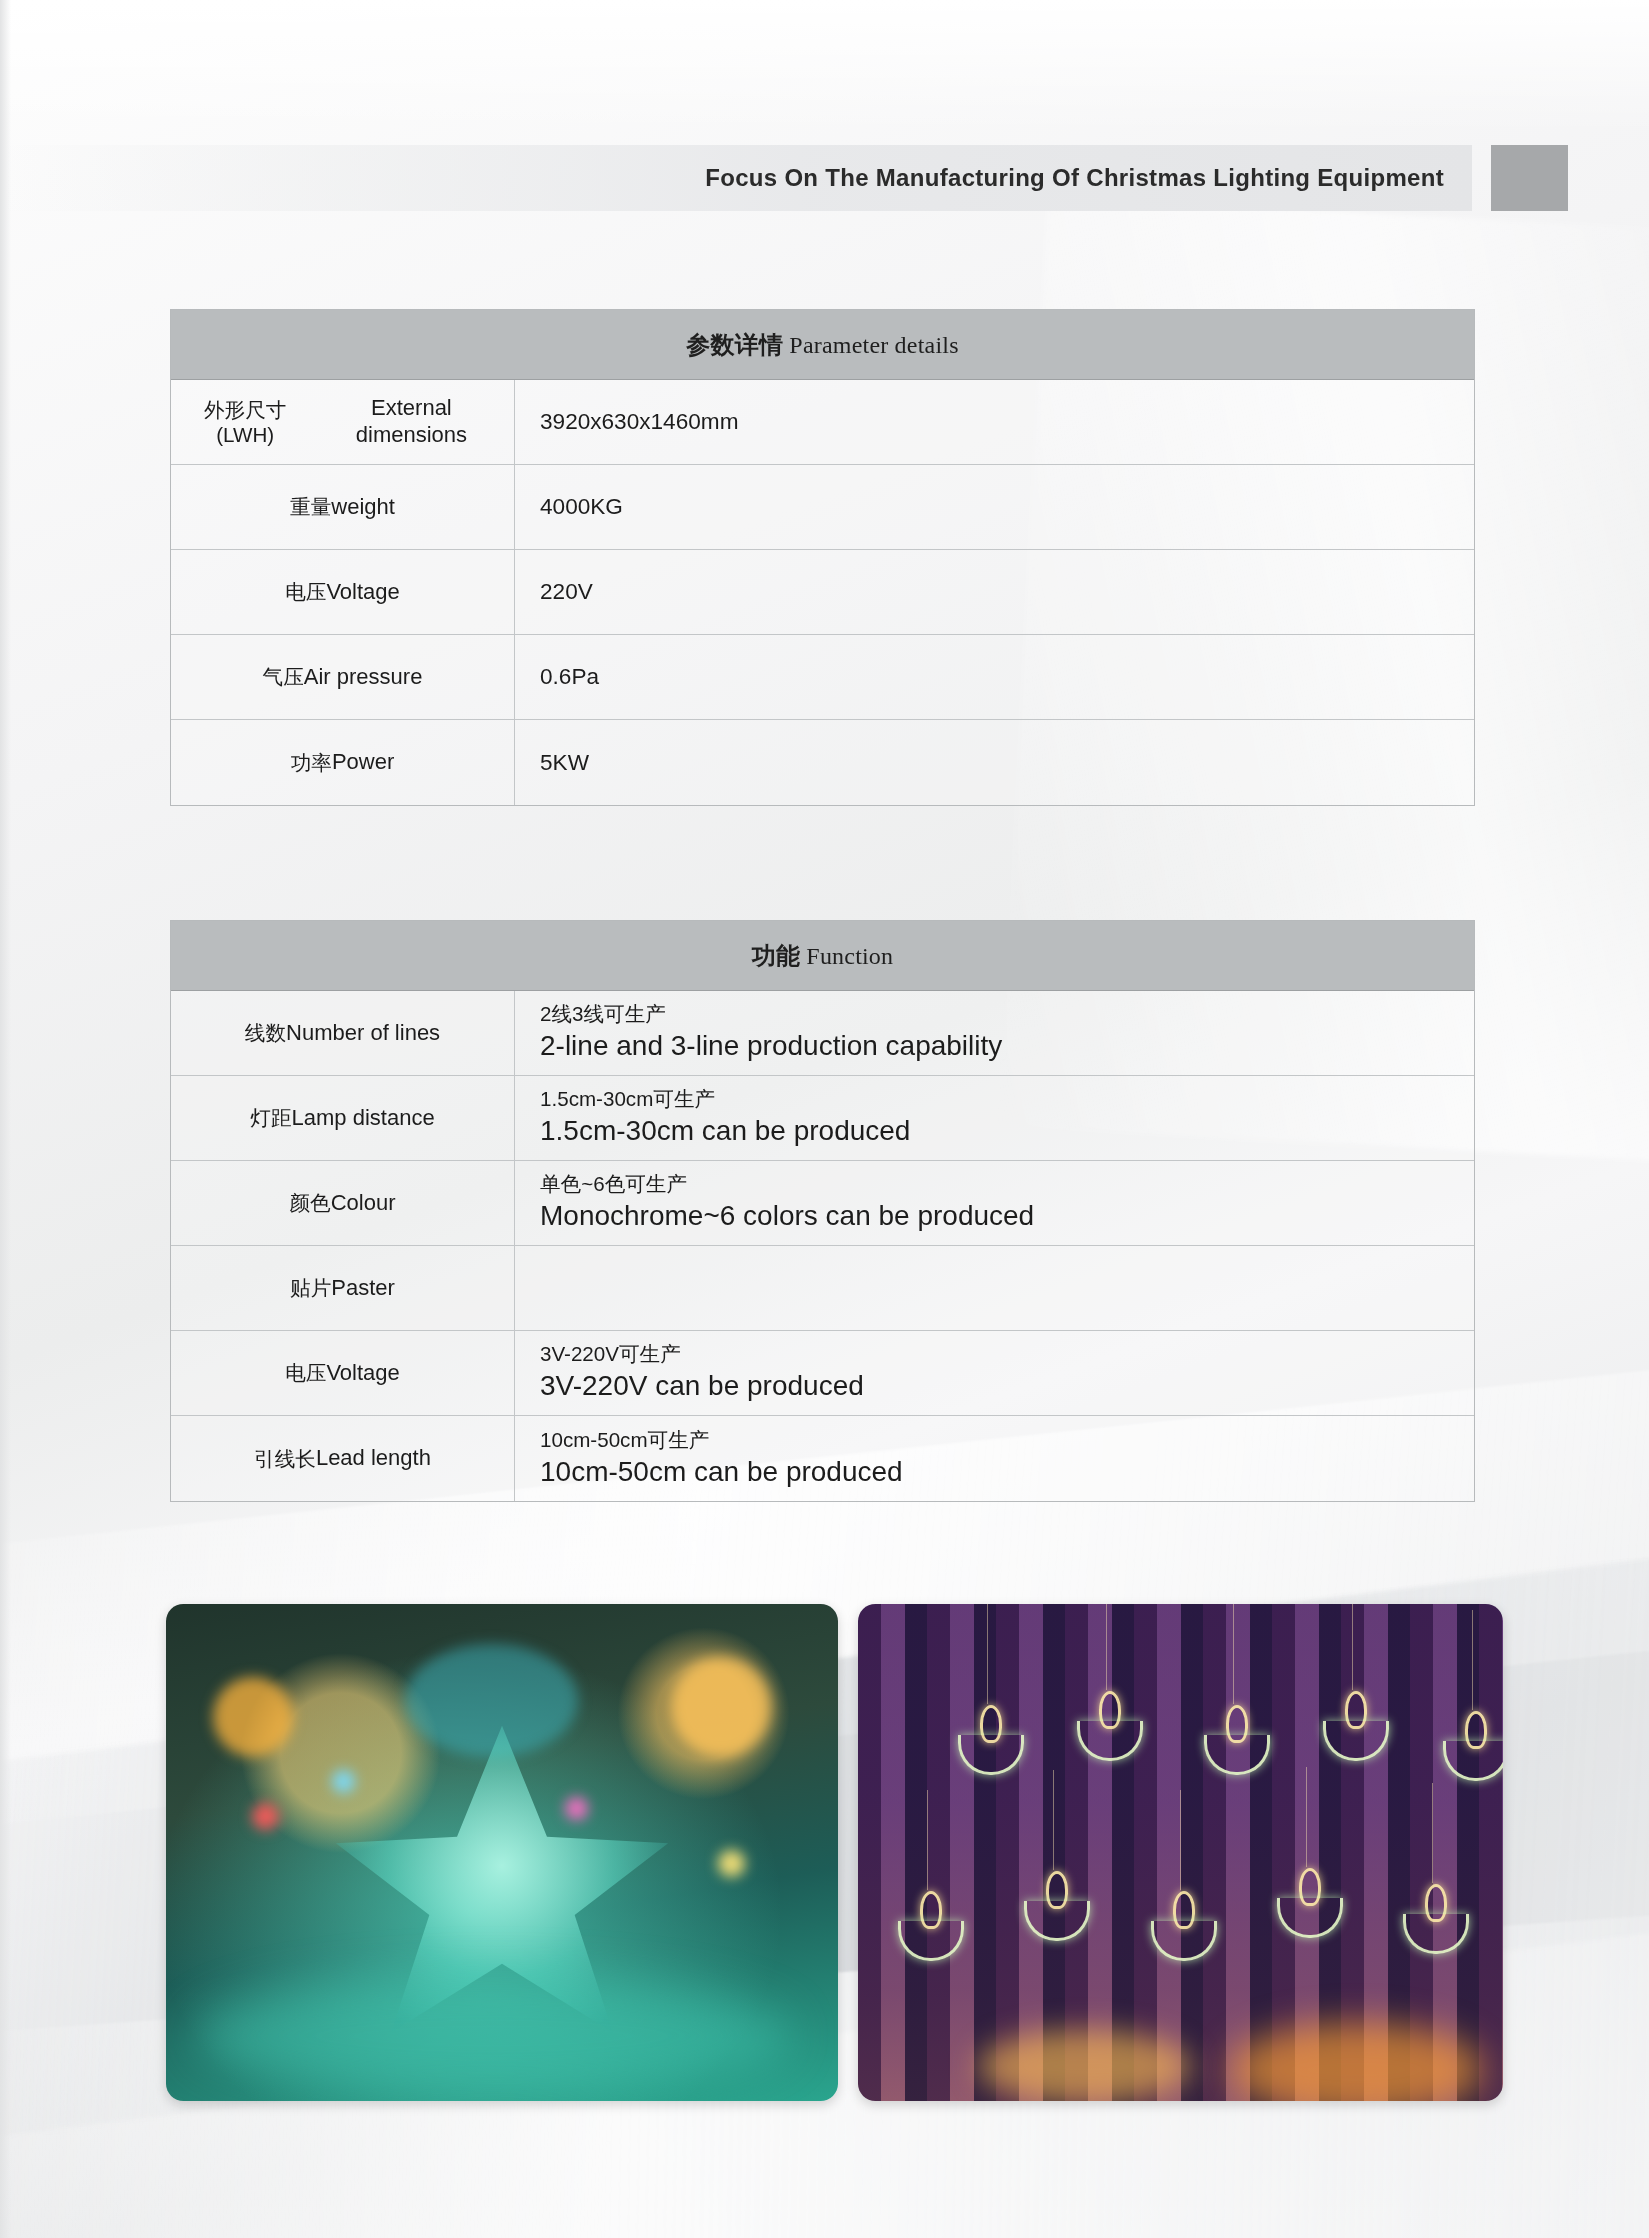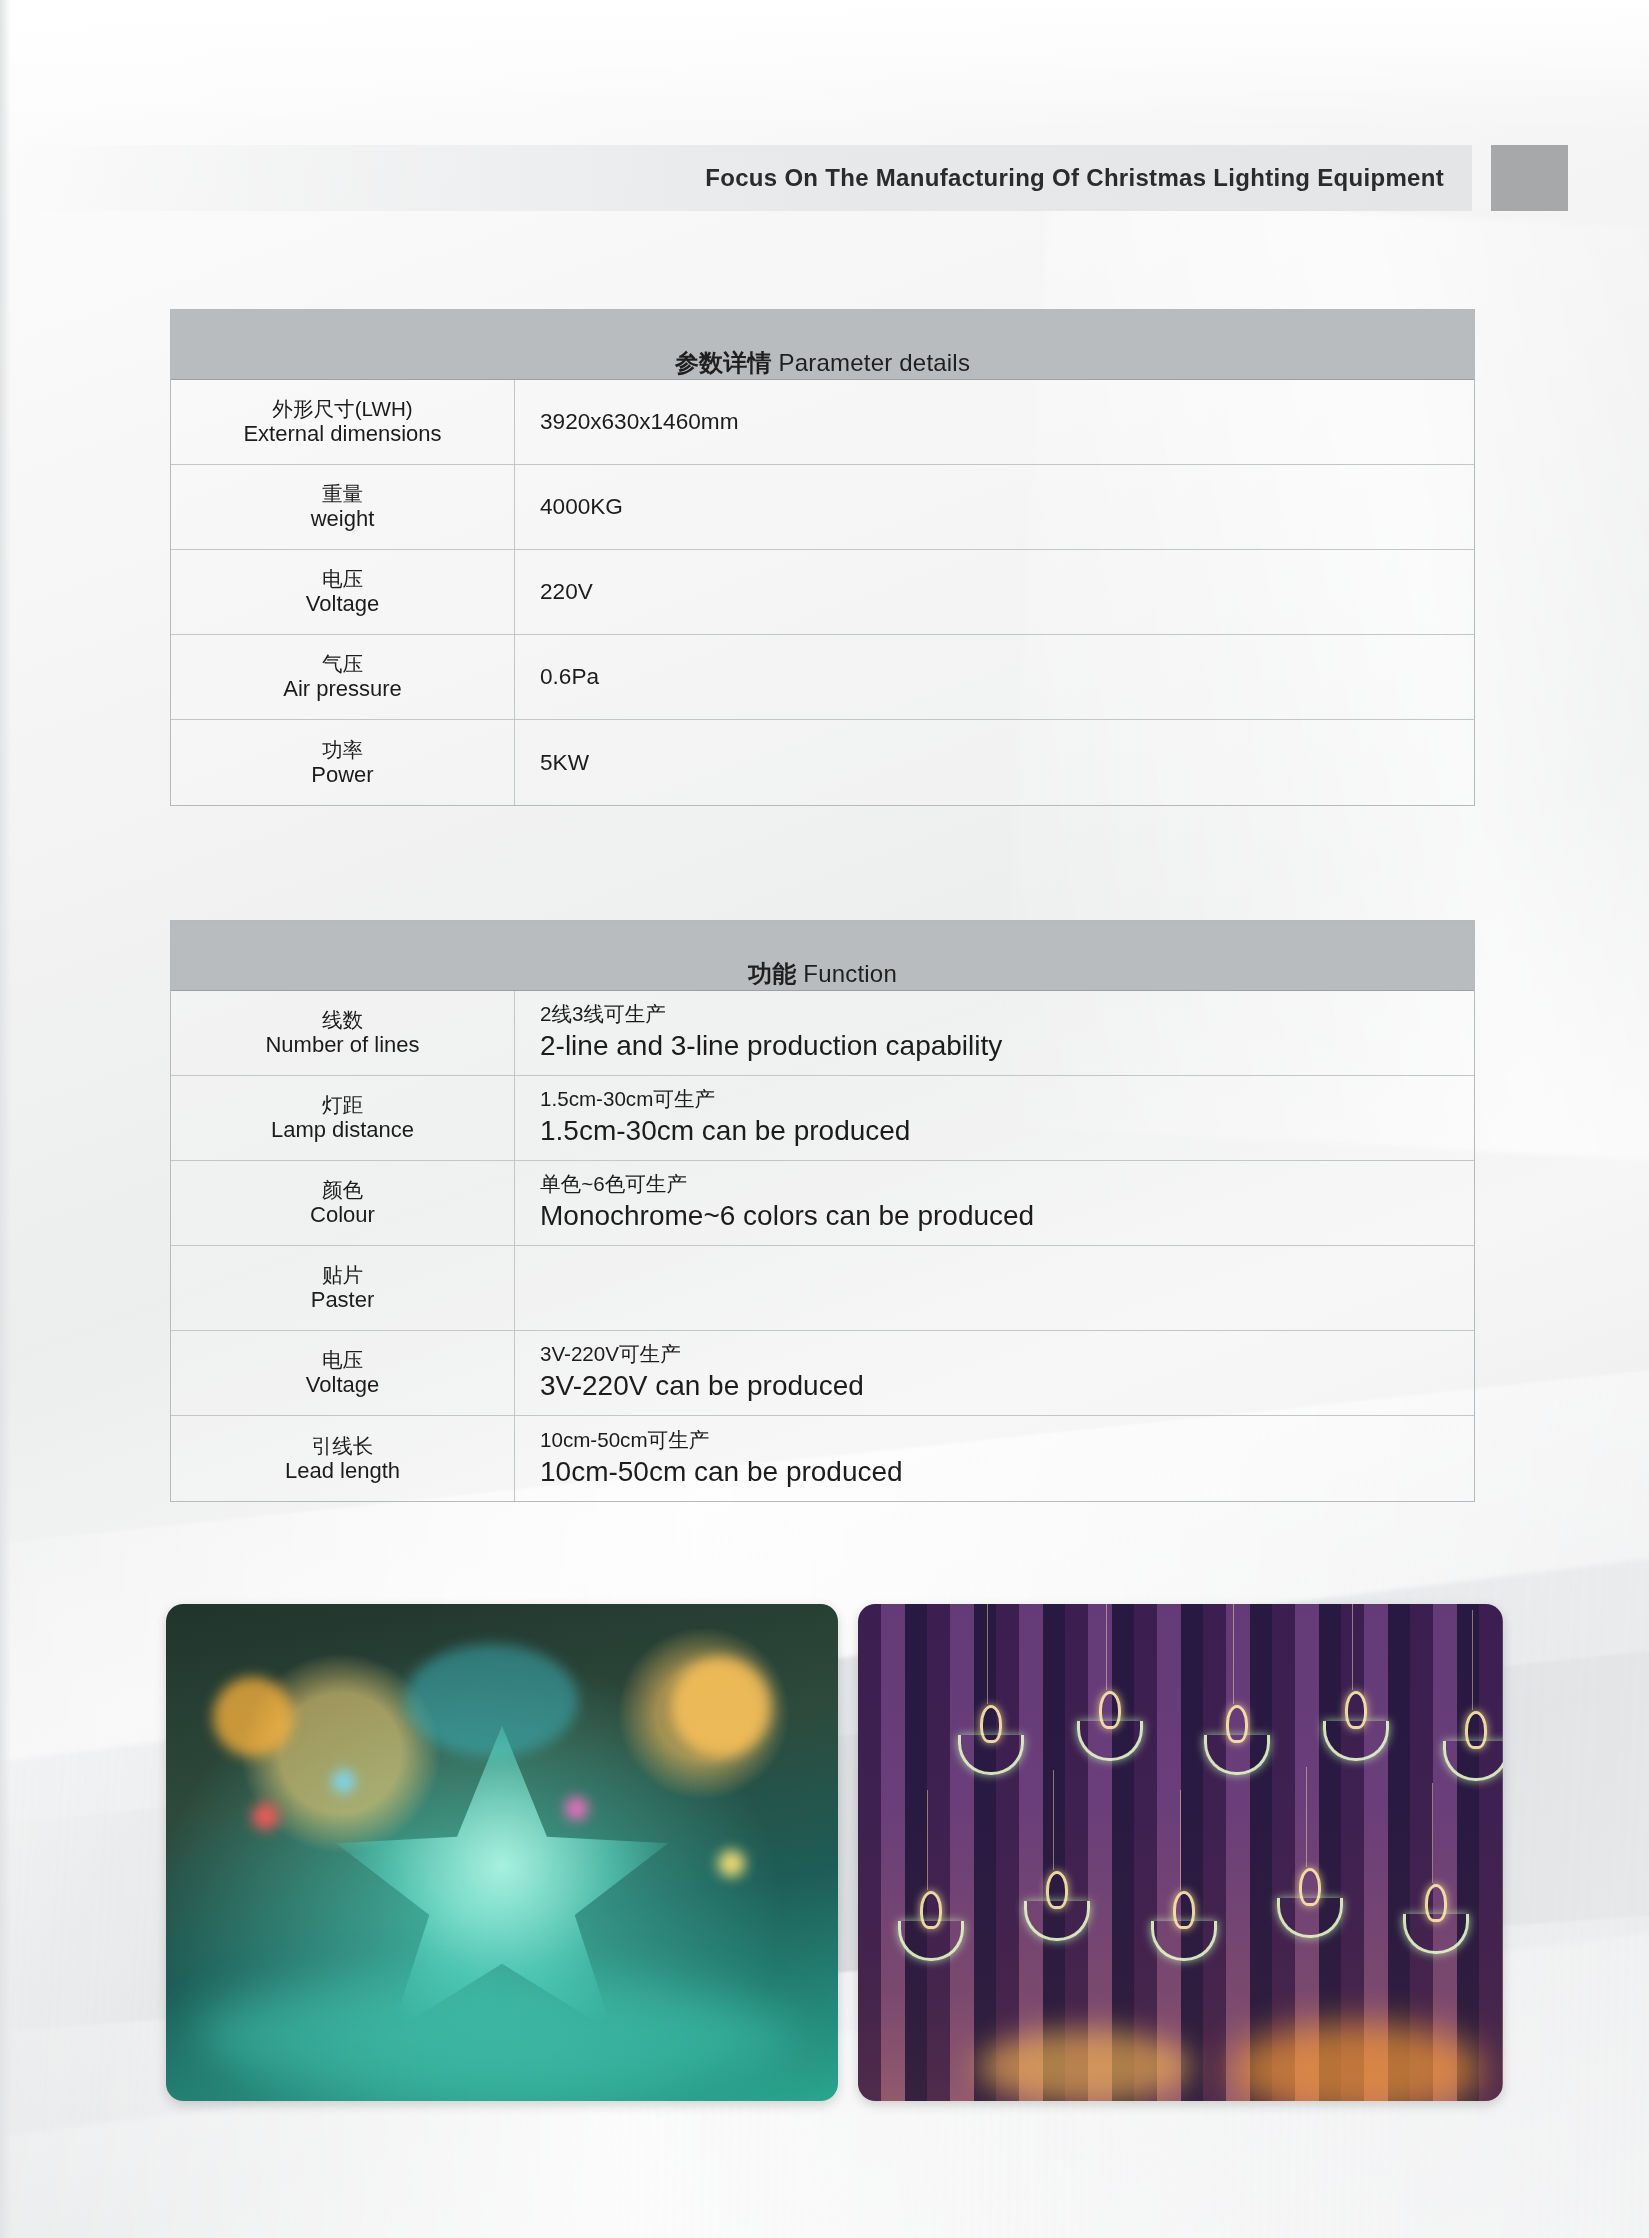--- a/index.html
+++ b/index.html
@@ -107,23 +107,24 @@
     box-sizing: border-box;
     background: rgba(255,255,255,0.18);
   }
   #table-parameters { top: 309px; }
   #table-function  { top: 920px; }
 
   .table-header {
     background: #b9bcbe;
     height: 69px;
     display: flex;
-    align-items: flex-end;
+    align-items: center;
     justify-content: center;
     border-bottom: 1.3px solid #9da0a2;
+    font-family: Liberation Serif, serif;
   }
   .table-header-text {
     font-size: 24px;
     color: #1f1f1f;
     letter-spacing: 0.2px;
   }
   .table-header-text .cn { font-weight: bold; }
 
   .row {
     display: flex;
@@ -131,21 +132,21 @@
     min-height: 85px;
     box-sizing: border-box;
   }
   .row:last-child { border-bottom: none; }
 
   .cell-label {
     width: 344px;
     flex: 0 0 344px;
     border-right: 1.3px solid #c3c6c8;
     display: flex;
-    flex-direction: column;
+    flex-direction: row;
     align-items: center;
     justify-content: center;
     padding: 6.6px 5.3px;
     box-sizing: border-box;
     text-align: center;
   }
   .cell-label .cn {
     font-size: 20.6px;
     color: #1c1c1c;
     line-height: 1.22;

